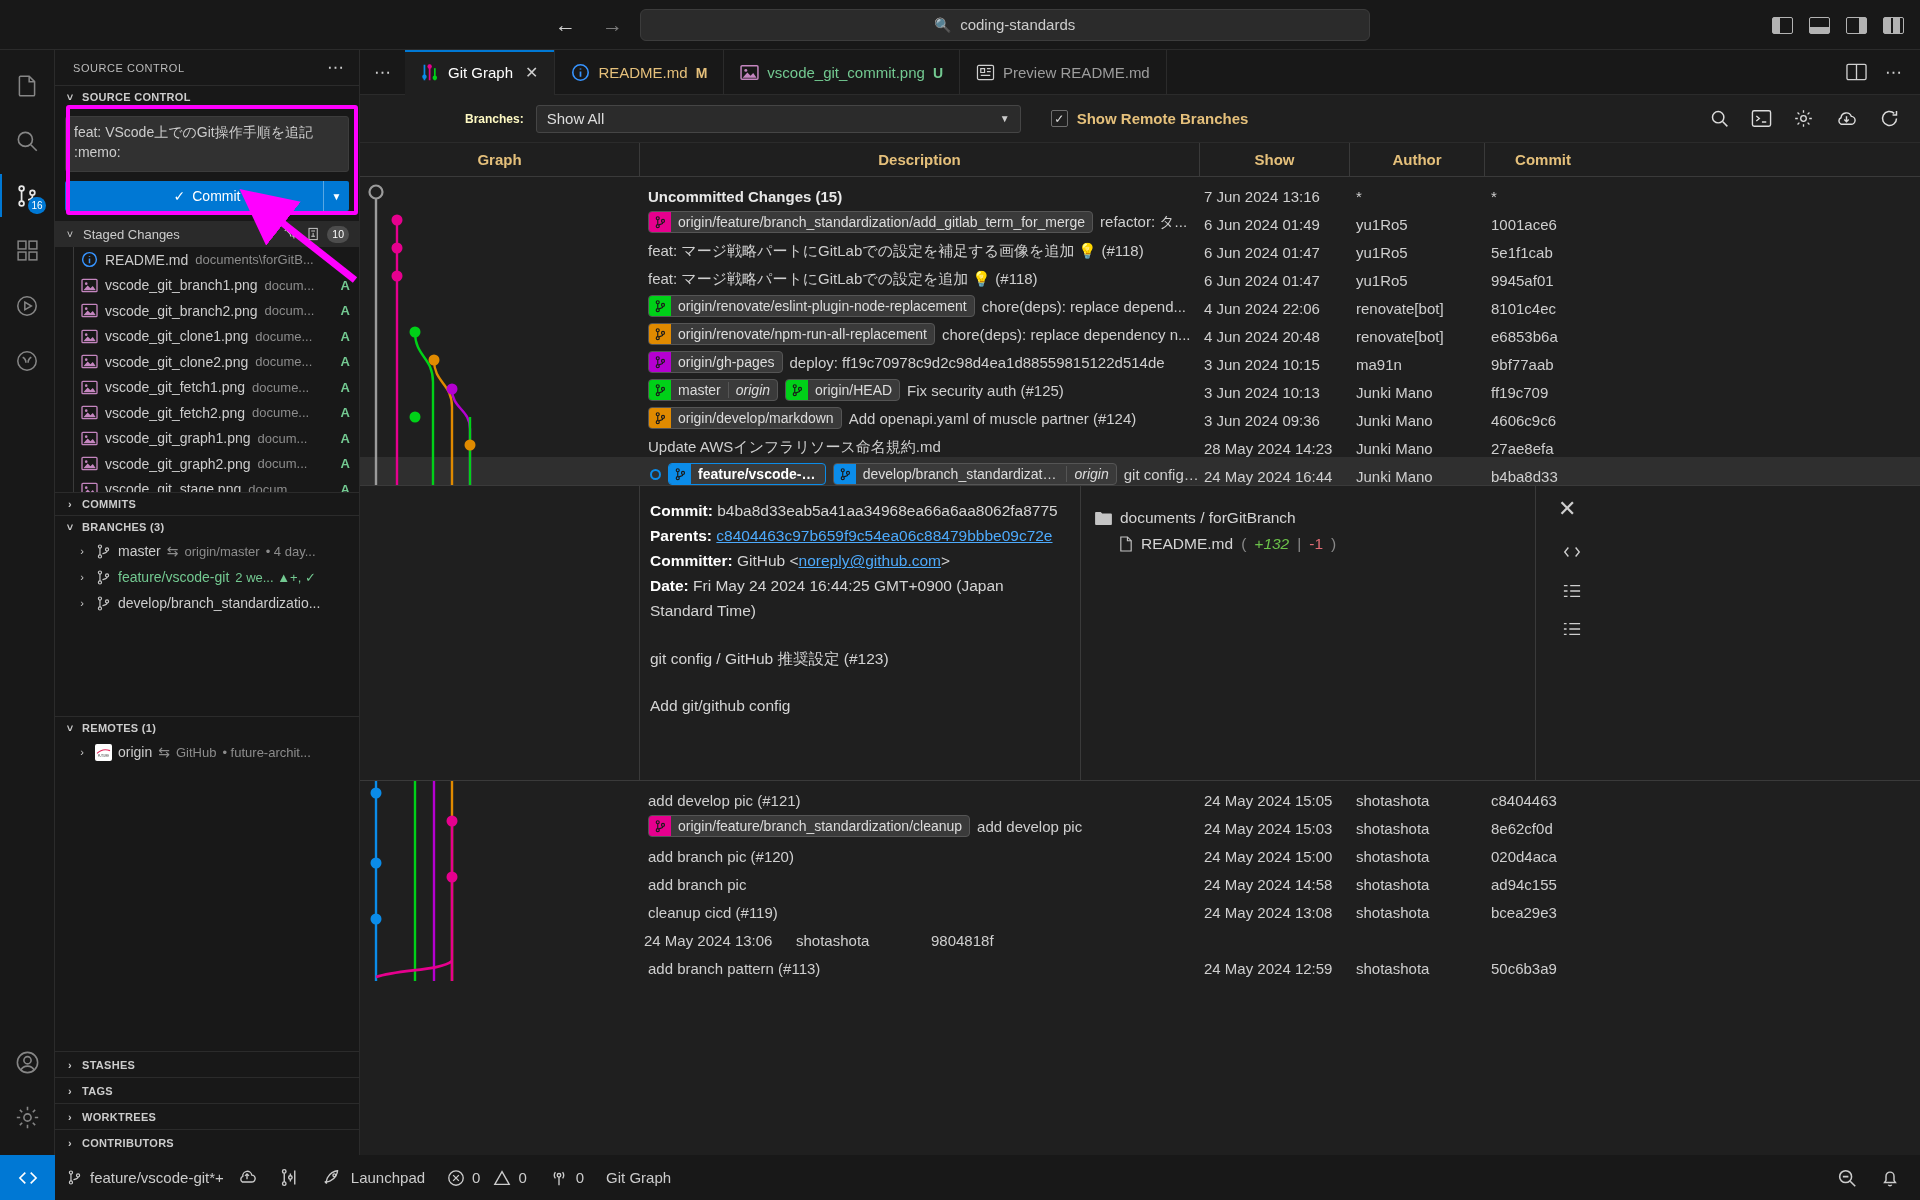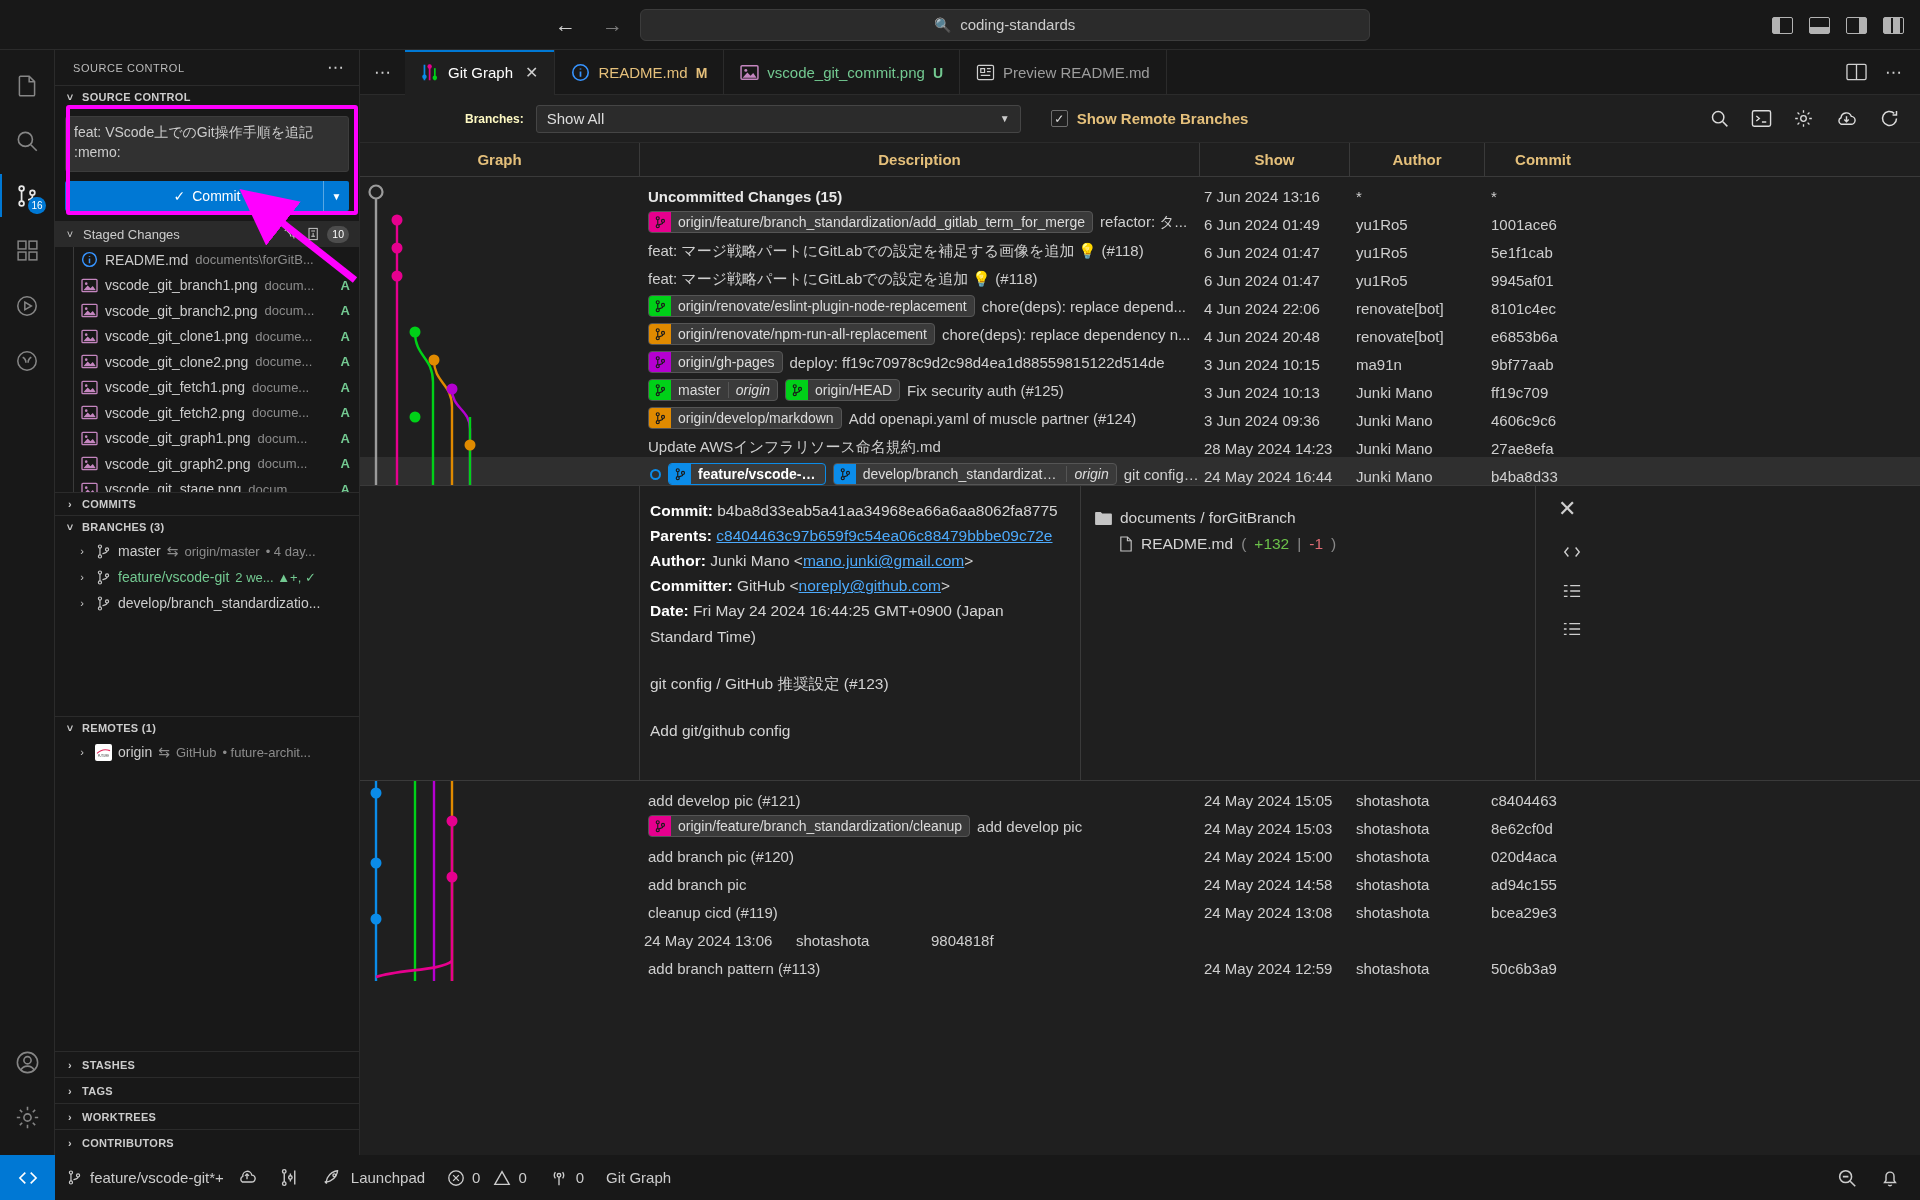--- a/index.html
+++ b/index.html
@@ -188,21 +188,21 @@
     display: flex; border-top: 1px solid #3a3a3a; border-bottom: 1px solid #3a3a3a;
     height: 296px; position: relative; background: #1f1f1f;
   }
   .detail .left-gutter { width: 280px; border-right: 1px solid #3a3a3a; }
   .detail .body { flex: 1; padding: 12px 14px 0 10px; font-size: 15.5px; line-height: 1.62; color: #d4d4d4; max-width: 440px; }
   .detail .body b { color: #ffffff; }
   .lnk { color: #4daafc; text-decoration: underline; }
   .detail .filesarea { width: 455px; border-left: 1px solid #3a3a3a; padding: 23px 14px; font-size: 15.5px; }
   .fdir { display: flex; align-items: center; gap: 8px; color: #d4d4d4; }
   .ffile { display: flex; align-items: center; gap: 8px; color: #d4d4d4; margin-top: 8px; padding-left: 24px; }
-  .plus { color: #6cc24a; } .minus { color: #e06c75; } .sepbar { color: #888; }
+  .plus { color: #6cc24a; font-style: italic; } .minus { color: #e06c75; } .sepbar { color: #888; }
   .detail .rightrail {
     width: 72px; border-left: 1px solid #3a3a3a; display: flex; flex-direction: column; align-items: center;
     padding-top: 10px; gap: 20px; color: #cfcfcf;
   }
   .detail .closex { align-self: flex-start; font-size: 22px; color: #cfcfcf; margin-left: 22px; }
 
   
   .statusbar {
     position: absolute; left: 0; bottom: 0; width: 1920px; height: 45px;
     background: #181818; display: flex; align-items: center; color: #cccccc; font-size: 15px;
@@ -886,25 +886,20 @@
         <div class="body">
           <div>
             <b>Commit:</b>
             <span>b4ba8d33eab5a41aa34968ea66a6aa8062fa8775</span>
           </div>
           <div>
             <b>Parents:</b>
             <span class="lnk">c8404463c97b659f9c54ea06c88479bbbe09c72e</span>
           </div>
           <div>
-            <b>Author:</b>
-            <span>Junki Mano</span>
-            &lt;<span class="lnk">mano.junki@gmail.com</span>&gt;
-          </div>
-          <div>
             <b>Committer:</b>
             <span>GitHub</span>
             &lt;<span class="lnk">noreply@github.com</span>&gt;
           </div>
           <div>
             <b>Date:</b>
             <span>Fri May 24 2024 16:44:25 GMT+0900 (Japan Standard Time)</span>
           </div>
           <div style="height:22px"></div>
           <div>git config / GitHub 推奨設定 (#123)</div>

